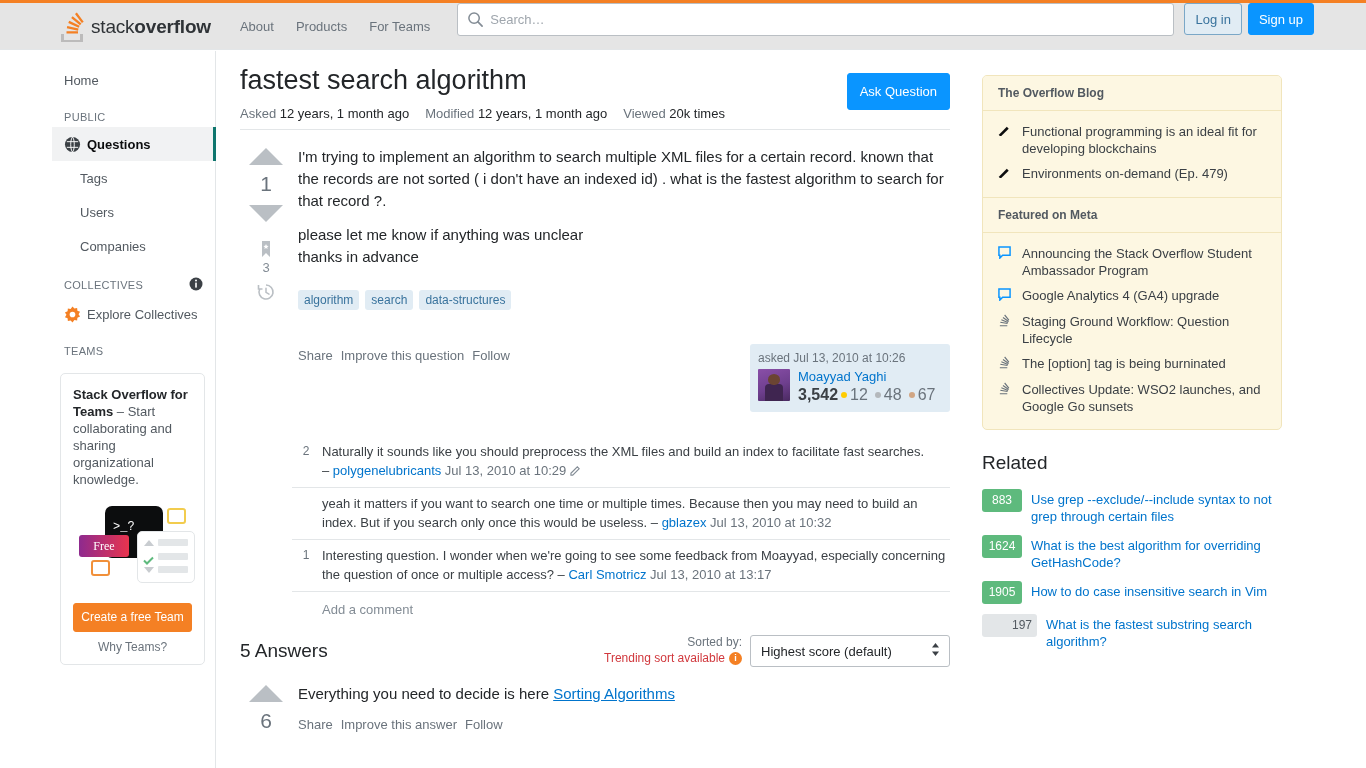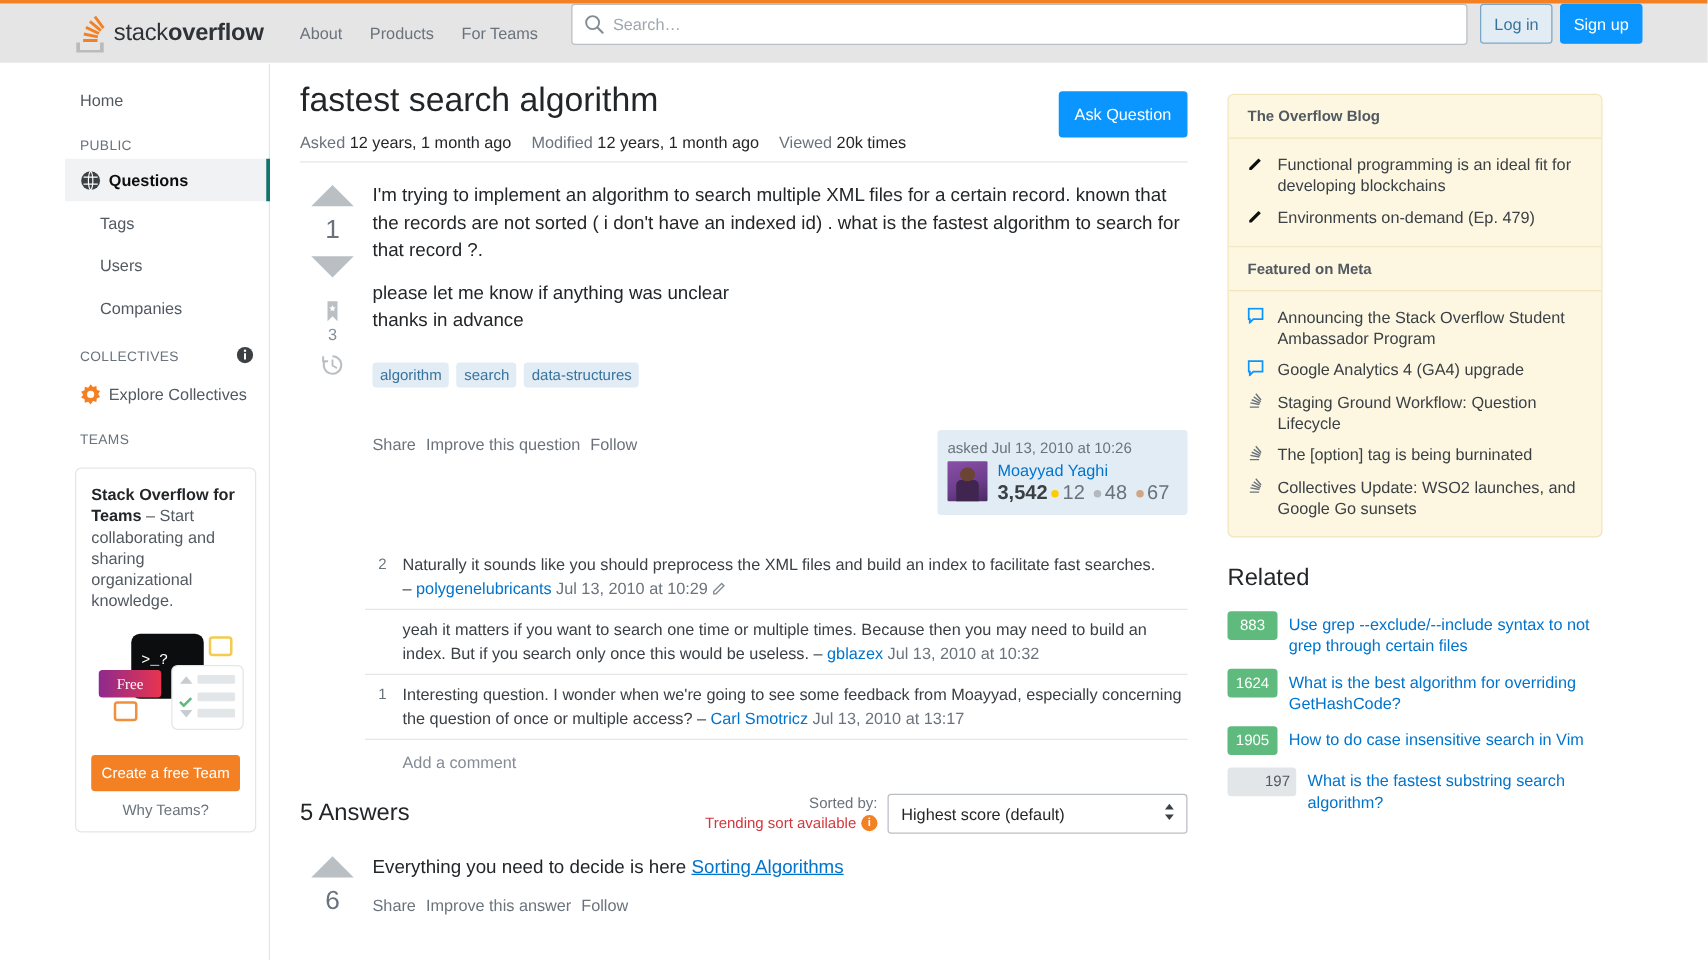--- a/index.html
+++ b/index.html
@@ -221,21 +221,21 @@
   .answers-header {
     display: flex; align-items: center; justify-content: space-between;
     margin-top: 18px; padding-bottom: 4px;
   }
   .answers-count { font-size: 19px; color: #232629; }
   .sortwrap { display: flex; align-items: flex-start; gap: 8px; }
   .sortlabels { text-align: right; font-size: 12px; }
   .sortlabel-1 { color: #6a737c; }
   .sortlabel-2 { color: #d1383d; display: flex; align-items: center; gap: 4px; justify-content: flex-end; margin-top: 2px; }
   .sort-select {
-    width: 240px; height: 32px; border: 1px solid #babfc4; border-radius: 3px;
+    width: 200px; height: 32px; border: 1px solid #babfc4; border-radius: 3px;
     background: #fff; display: flex; align-items: center; justify-content: space-between;
     padding: 0 8px 0 10px; font-size: 13px; color: #232629; cursor: pointer;
   }
   .info-circle {
     width: 13px; height: 13px; border-radius: 50%; background: #f48024;
     color: #fff; font-size: 9px; font-weight: bold; text-align: center;
     line-height: 13px; display: inline-block;
   }
 
   .answer-row { display: flex; padding-top: 12px; }

